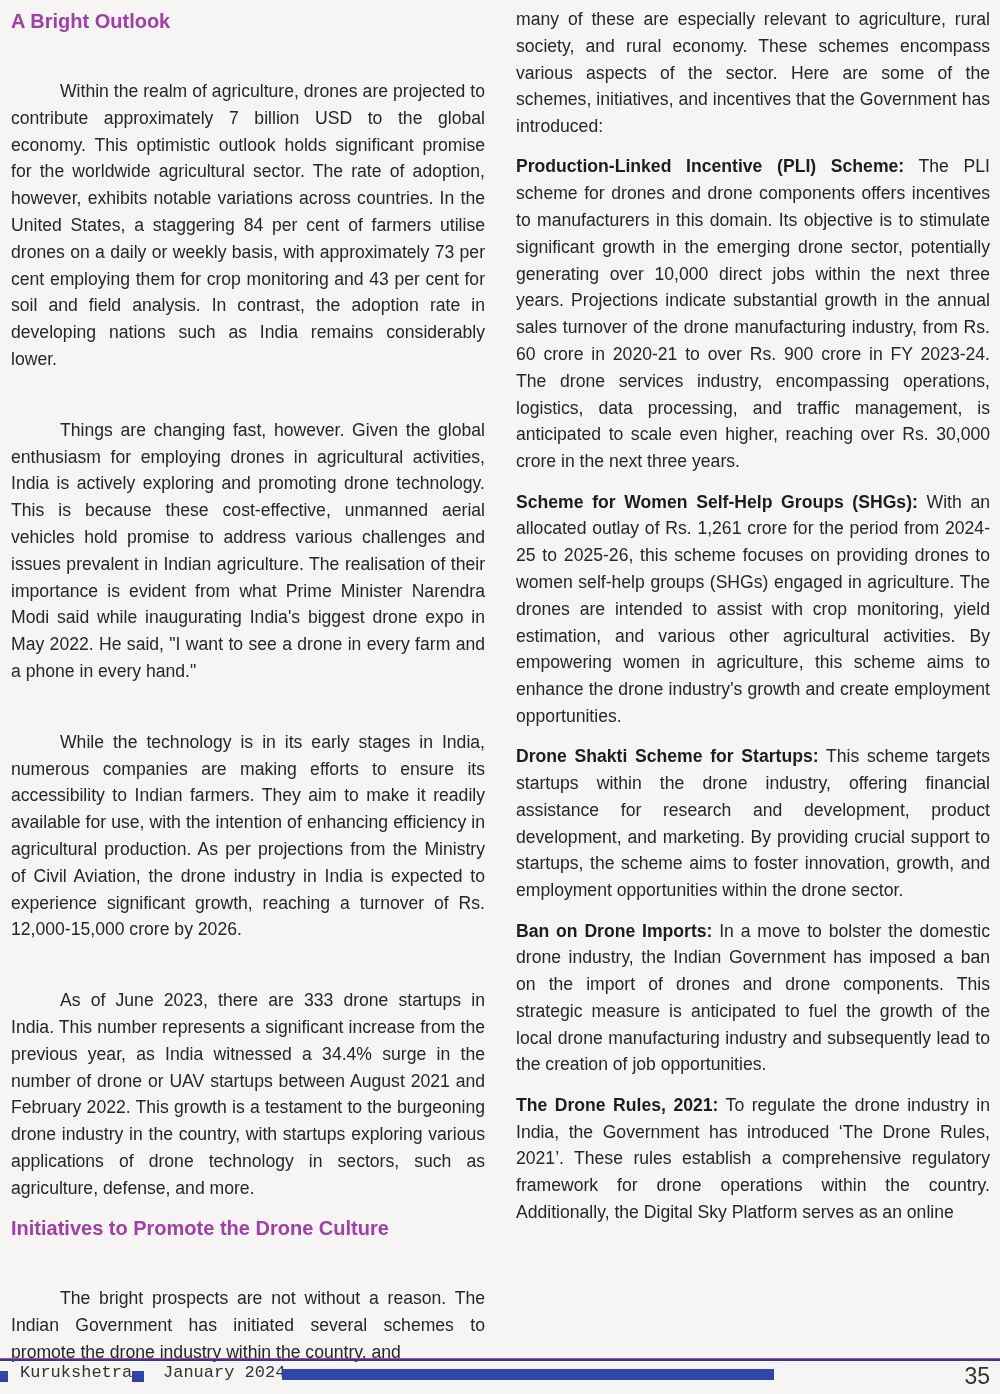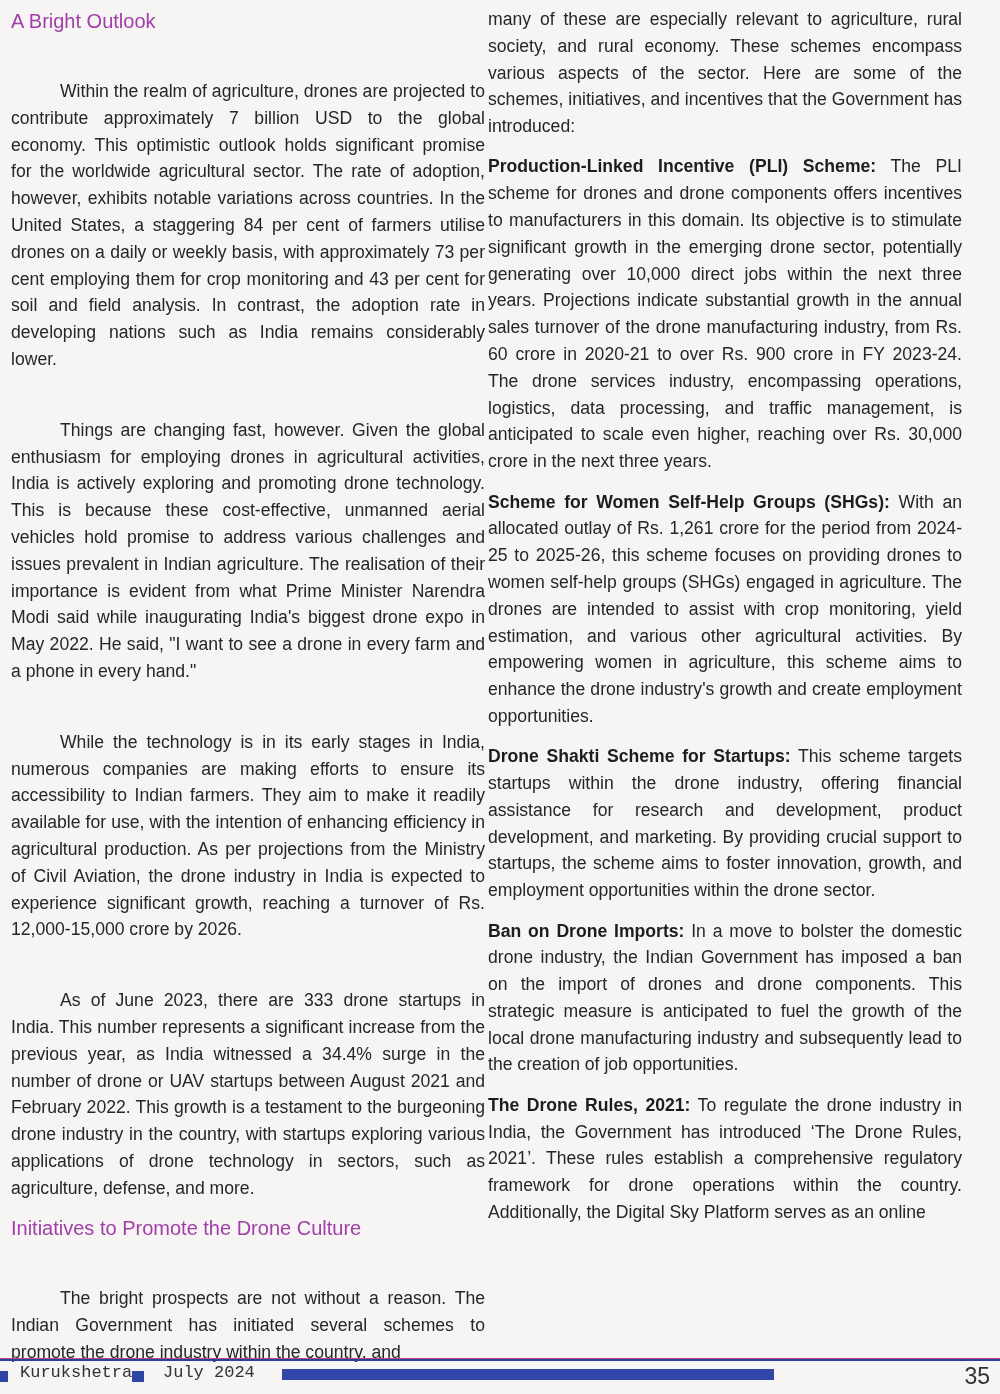--- a/index.html
+++ b/index.html
@@ -2,24 +2,24 @@
 <html><head>
 <meta charset="utf-8">
 <style>
   html, body { margin:0; padding:0; }
   body {
     width:1000px; height:1394px; background:#f6f5f4; position:relative; overflow:hidden;
     font-family:"Liberation Sans", sans-serif; color:#262626;
   }
   .col { position:absolute; top:6px; width:474px; font-size:17.6px; line-height:26.8px; text-align:justify; }
   .col.left { left:11px; }
-  .col.right { left:488px; width:474px; }
+  .col.right { left:516px; width:474px; }
   p { margin:0 0 13.5px 0; }
   p.indent { text-indent:49px;margin-top:44px; }
-  h2 { margin:2px 0 10px 0; font-size:20px; font-weight:normal; color:#a13ea8; line-height:26px; text-align:left; }
+  h2 { margin:2px 0 10px 0; font-size:20px; font-weight:bold; color:#a13ea8; line-height:26px; text-align:left; }
   b { color:#1d1d1d; }
   .footer { position:absolute; left:0; top:1354px; width:1000px; height:40px; }
   .footer .rule { position:absolute; left:0; top:4px; width:1000px; height:3px; background:linear-gradient(#c04a80 0 1px, #2d3ea0 1px 3px); }
   .footer .sq { position:absolute; width:12px; height:11px; background:#2f45a6; }
   .footer .sq1 { left:0; top:17px; width:8px; }
   .footer .sq2 { left:132px; top:17px; }
   .footer .txt { position:absolute; top:9px; font-size:17px; color:#333; font-family:Liberation Mono, monospace; }
   .footer .pub { left:20px; }
   .footer .date { left:163px; }
   .footer .bar { position:absolute; left:282px; top:15px; width:492px; height:11px; background:#3046a8; }
@@ -45,16 +45,16 @@
   <p><b>Drone Shakti Scheme for Startups:</b><span> This scheme targets startups within the drone industry, offering financial assistance for research and development, product development, and marketing. By providing crucial support to startups, the scheme aims to foster innovation, growth, and employment opportunities within the drone sector.</span></p>
   <p><b>Ban on Drone Imports:</b><span> In a move to bolster the domestic drone industry, the Indian Government has imposed a ban on the import of drones and drone components. This strategic measure is anticipated to fuel the growth of the local drone manufacturing industry and subsequently lead to the creation of job opportunities.</span></p>
   <p><b>The Drone Rules, 2021:</b><span> To regulate the drone industry in India, the Government has introduced ‘The Drone Rules, 2021’. These rules establish a comprehensive regulatory framework for drone operations within the country. Additionally, the Digital Sky Platform serves as an online</span></p>
 </div>
 
 <div class="footer">
   <div class="rule"></div>
   <div class="sq sq1"></div>
   <span class="txt pub">Kurukshetra</span>
   <div class="sq sq2"></div>
-  <span class="txt date">July 2024</span>
+  <span class="txt date">January 2024</span>
   <div class="bar"></div>
   <span class="pg">35</span>
 </div>
 
 </body></html>

